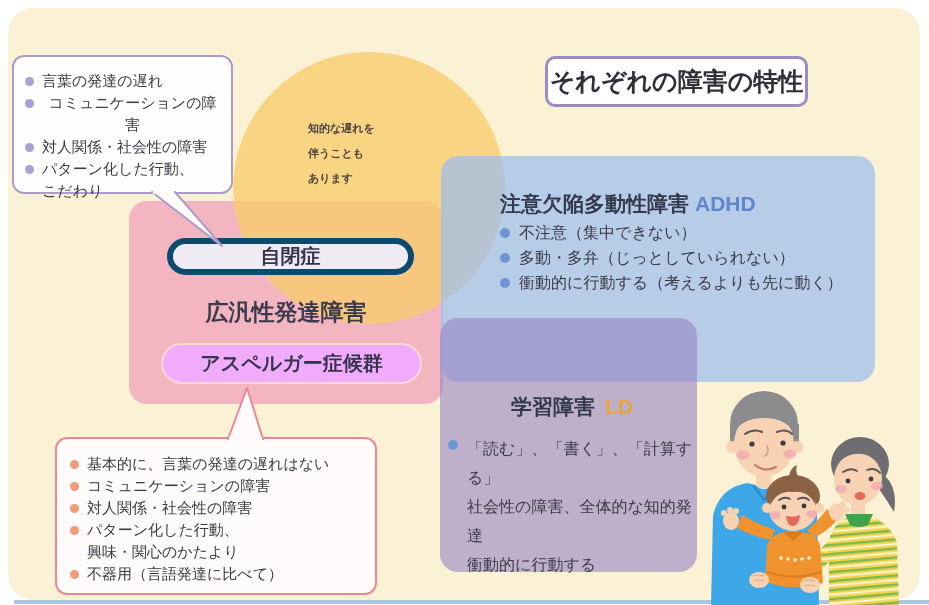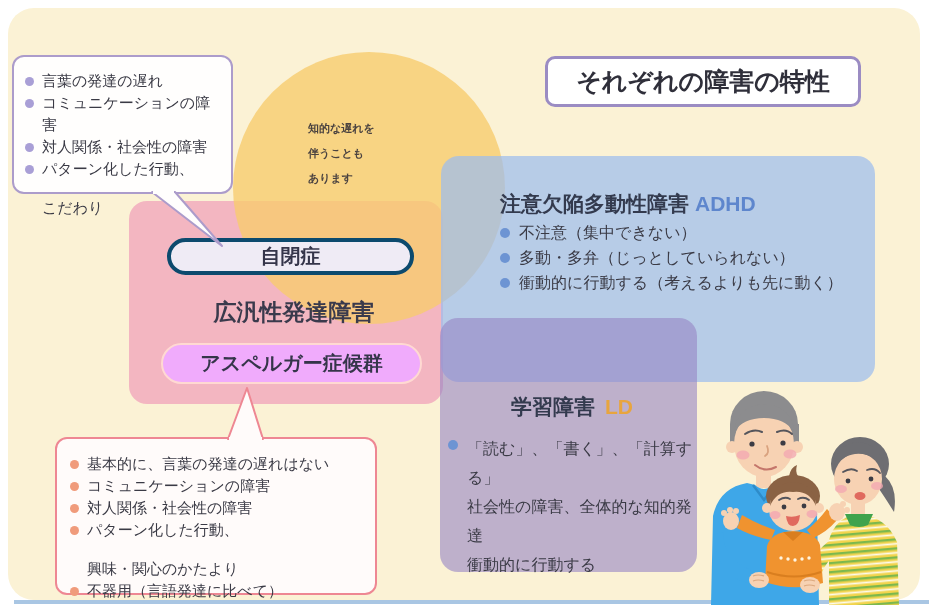--- a/index.html
+++ b/index.html
@@ -19,57 +19,57 @@
   #purple-box{left:440px;top:318px;width:257px;height:254px;background:rgba(150,132,197,0.60);
               border-radius:18px;z-index:4;}
 
   
   #note-text{left:308px;top:116px;z-index:5;font-size:11px;font-weight:600;line-height:25px;color:#4B4340;}
 
   
   .pill{z-index:5;display:flex;align-items:center;justify-content:center;
         font-weight:bold;font-size:20px;color:#35354A;box-sizing:border-box;}
   #autism-pill{left:167px;top:238px;width:247px;height:37px;background:#EFEBF5;
-               border:4px solid #0c4a6e;border-radius:20px;}
+               border:6px solid #0c4a6e;border-radius:20px;}
   #asperger-pill{left:161px;top:343px;width:261px;height:41px;background:#f0abfc;
                border:2px solid #FFD9D2;border-radius:22px;}
   #pdd-label{left:129px;top:297px;width:314px;text-align:center;z-index:5;
-             font-size:23px;font-weight:bold;color:#3A3A4C;padding-left:8px;}
+             font-size:23px;font-weight:bold;color:#3A3A4C;}
 
   
   #adhd-content{left:500px;top:190px;z-index:5;}
   .region-title{font-size:21px;font-weight:bold;color:#333A4E;margin-bottom:4px;}
   .abbr-adhd{color:#5E86CD;margin-left:6px;}
   .abbr-ld{color:#E8A53E;margin-left:10px;}
   .b-row{display:flex;align-items:flex-start;margin-bottom:3px;}
   .dot{width:10px;height:10px;border-radius:50%;flex:0 0 10px;margin-top:6px;margin-right:9px;}
   .dot-blue{background:#6D94D3;}
   .dot-purple{background:#A99FD6;width:9px;height:9px;flex-basis:9px;}
   .dot-salmon{background:#F09B7B;width:9px;height:9px;flex-basis:9px;}
   .b-text{font-size:16px;line-height:22px;color:#3A3A45;}
   #ld-content{left:448px;top:393px;width:248px;z-index:5;}
   #ld-title{text-align:center;margin-bottom:13px;}
   #ld-content .b-text{line-height:29px;}
 
   
-  #title-box{left:545px;top:56px;width:316px;height:51px;background:#ffffff;
+  #title-box{left:545px;top:56px;width:263px;height:51px;background:#ffffff;
              border:3px solid #9B8CC3;border-radius:10px;z-index:6;box-sizing:border-box;
              display:flex;align-items:center;justify-content:center;
              font-size:25px;font-weight:bold;color:#2F2F3A;}
 
   
-  .callout{background:#FFFEFD;border-radius:12px;z-index:7;box-sizing:border-box;}
+  .callout{background:#FFFEFD;border-radius:12px;z-index:7;box-sizing:border-box;text-align:center;}
   #callout-autism{left:12px;top:55px;width:221px;height:139px;border:2.5px solid #AC9CCB;
                   padding:13px 8px 0 11px;}
   #callout-asperger{left:55px;top:437px;width:322px;height:158px;border:2.5px solid #EE8793;
                   background:#FFFBFA;padding:14px 8px 0 13px;}
   .c-row{display:flex;align-items:flex-start;}
   .c-row .dot{margin-top:6.5px;margin-right:8px;}
   .c-text{font-size:15px;line-height:22px;color:#3A3A45;}
-  .c-cont{padding-left:17px;margin-top:17px;}
+  .c-cont{padding-left:17px;}
   .tail{z-index:8;}
 
   #family{left:697px;top:384px;z-index:6;}
 </style>
 </head>
 <body>
 
 <div id="stage">
 
   <div class="abs" id="panel"></div>

